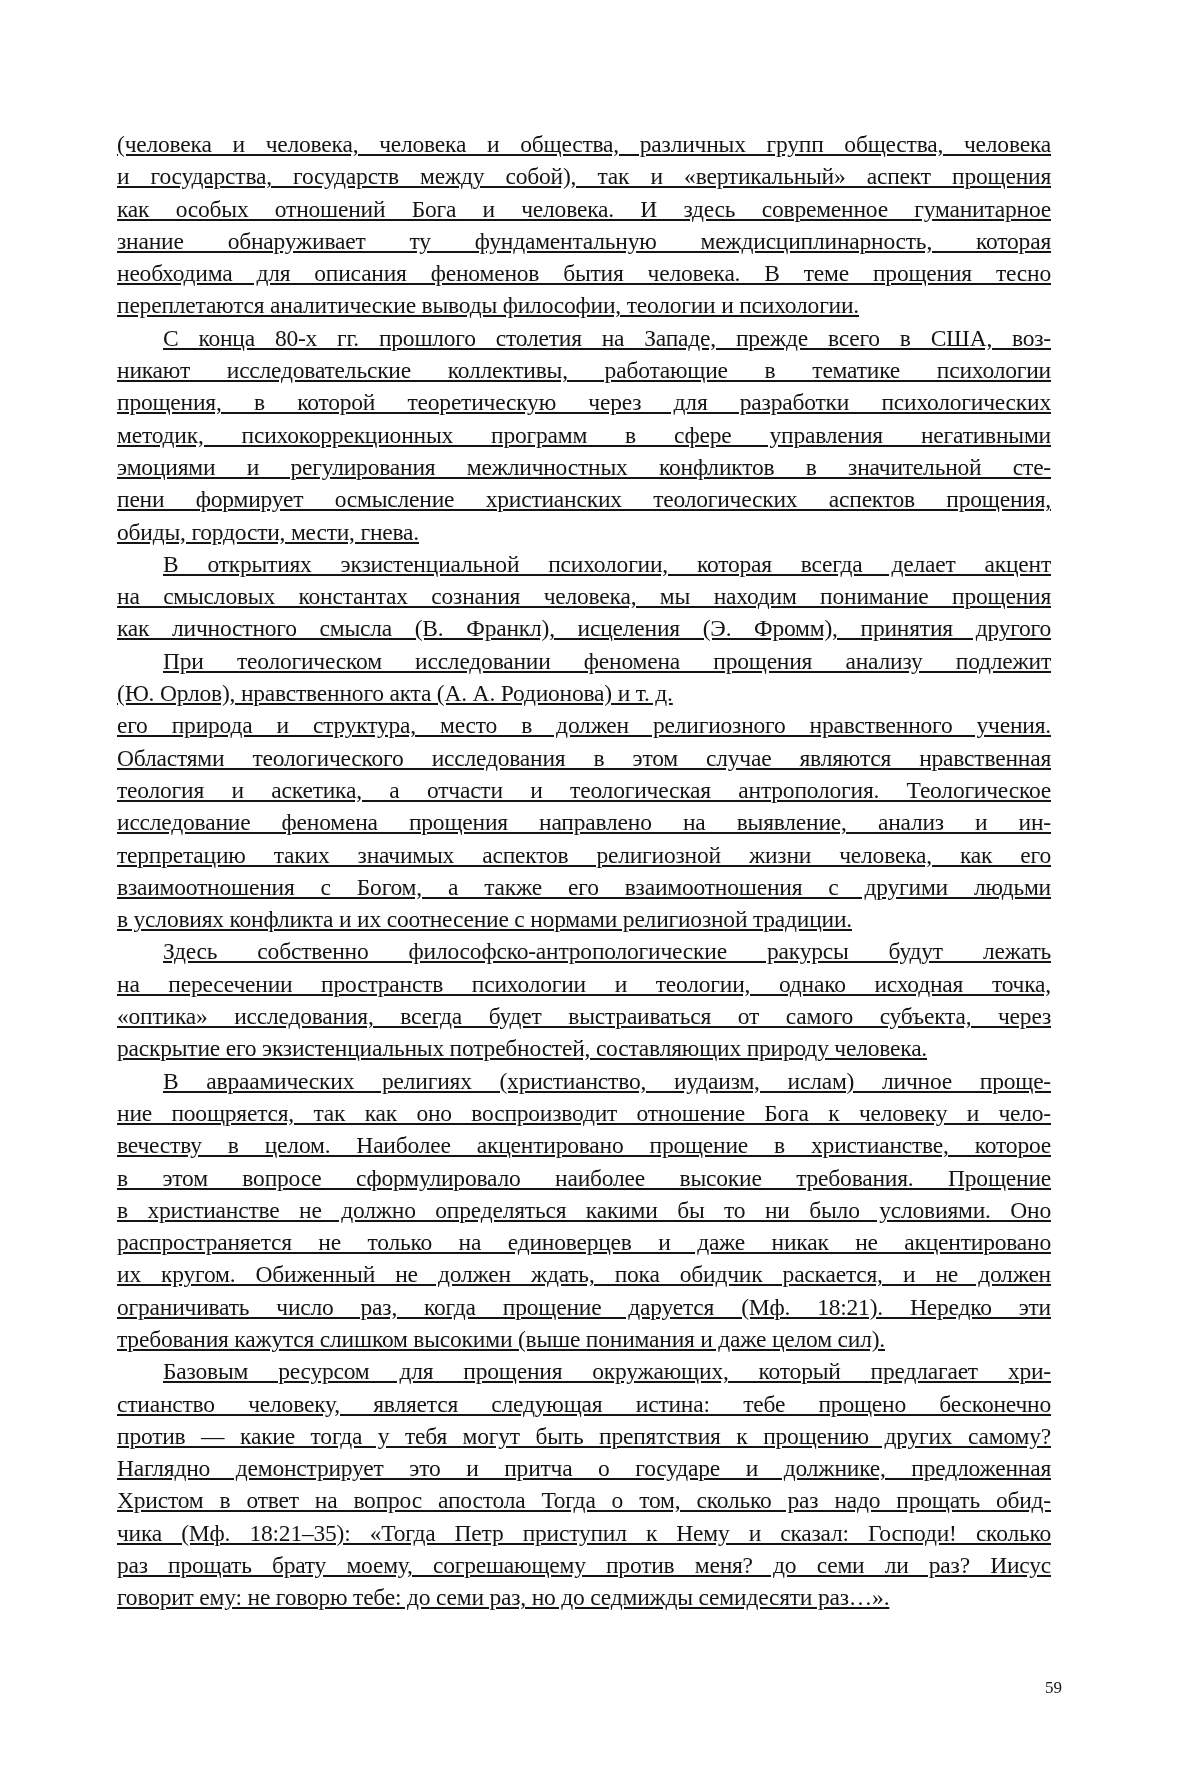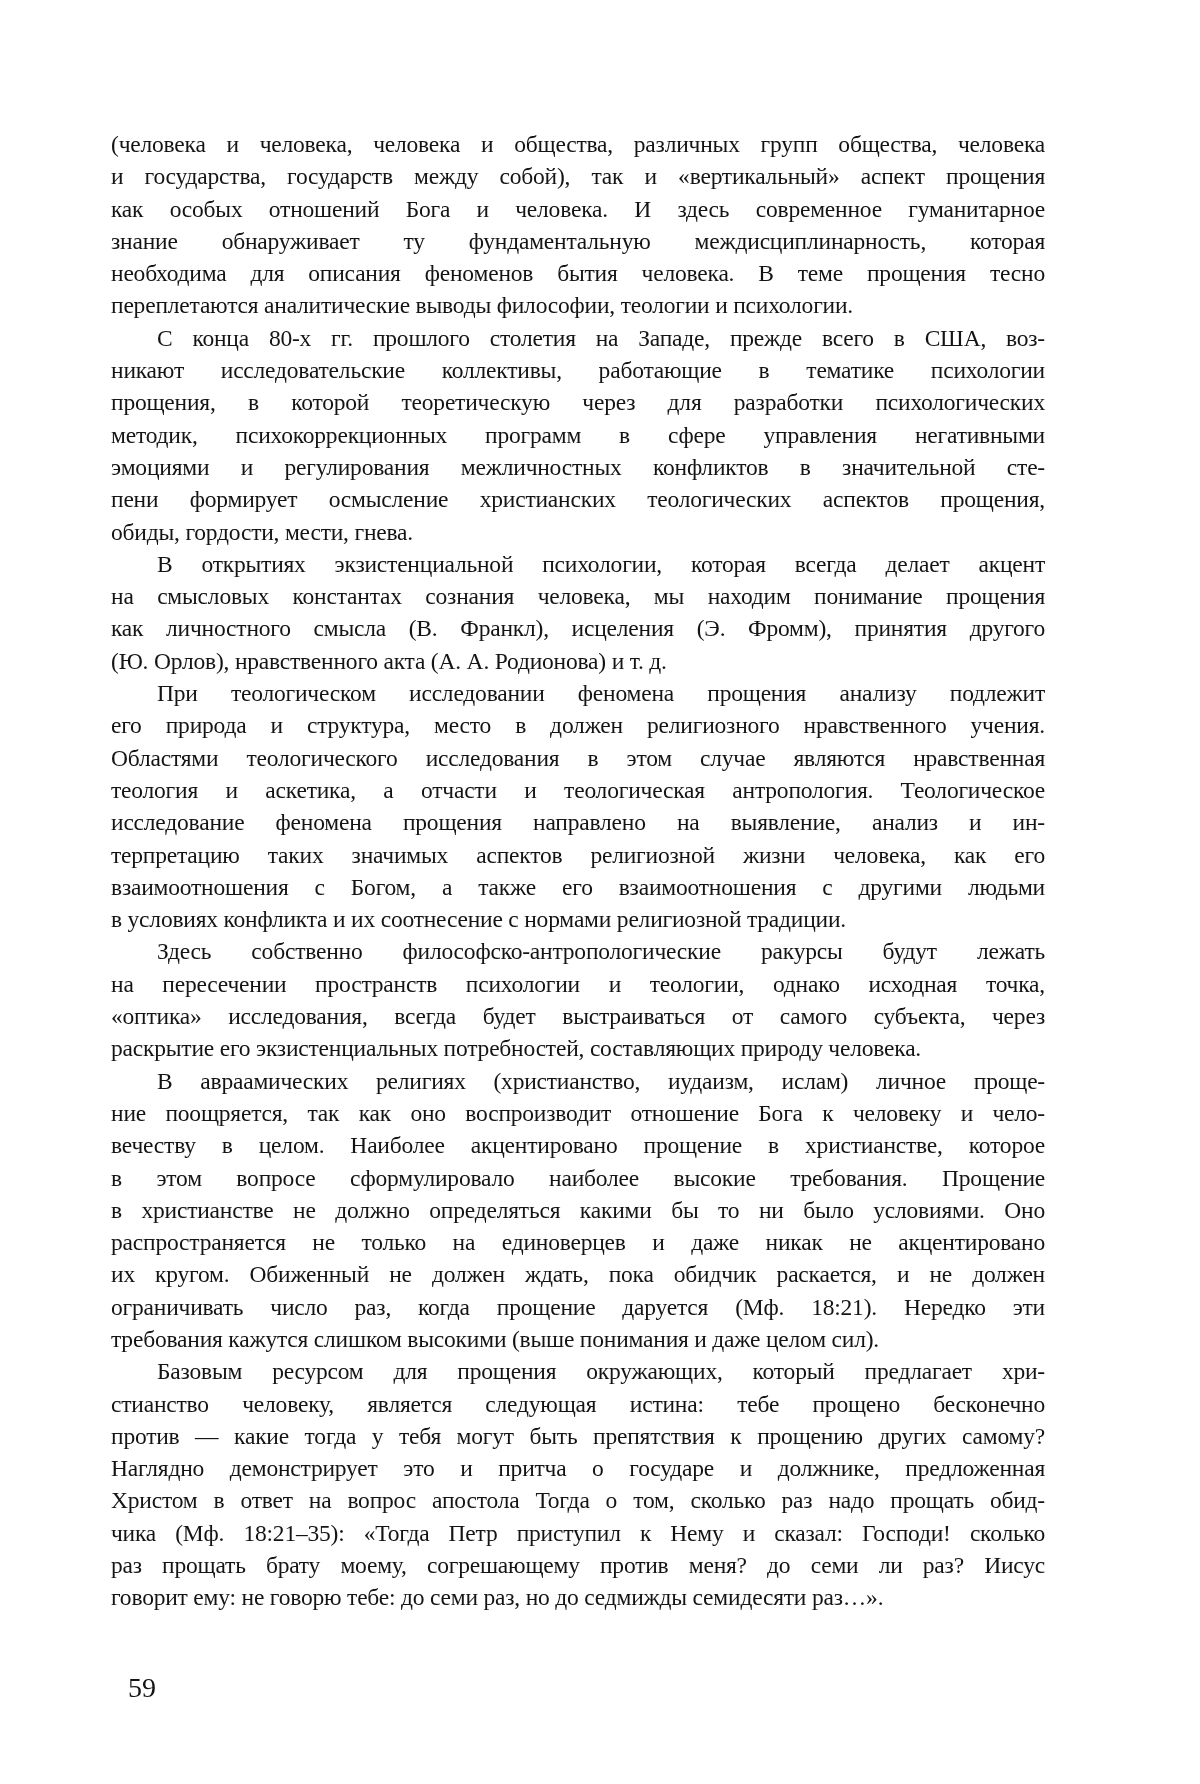--- a/index.html
+++ b/index.html
@@ -15,23 +15,24 @@
     position: relative;
     overflow: hidden;
   }
   .sheet {
     position: absolute;
     inset: 0;
     background: #ffffff;
   }
   .text-block {
     position: absolute;
-    left: 111px;
+    left: 117px;
     top: 128px;
     width: 934px;
+    text-decoration: underline;
   }
   .line {
     font-size: 23.5px;
     line-height: 32.3px;
     height: 32.3px;
     letter-spacing: -0.2px;
     text-align: justify;
     text-align-last: justify;
     overflow: hidden;
     white-space: normal;
@@ -40,21 +41,22 @@
     text-align-last: left;
   }
   .line.indent {
     text-indent: 46px;
   }
   .page-number {
     position: absolute;
     left: 128px;
     top: 1674px;
     width: 934px;
-    font-size: 28px;
+    text-align: right;
+    font-size: 17px;
     line-height: 28px;
   }
 </style>
 </head>
 <body>
 
 <div class="sheet">
   <main class="text-block">
       <div class="line">(человека и человека, человека и общества, различных групп общества, человека</div>
       <div class="line">и государства, государств между собой), так и «вертикальный» аспект прощения</div>
@@ -65,22 +67,22 @@
       <div class="line indent">С конца 80-х гг. прошлого столетия на Западе, прежде всего в США, воз-</div>
       <div class="line">никают исследовательские коллективы, работающие в тематике психологии</div>
       <div class="line">прощения, в которой теоретическую через для разработки психологических</div>
       <div class="line">методик, психокоррекционных программ в сфере управления негативными</div>
       <div class="line">эмоциями и регулирования межличностных конфликтов в значительной сте-</div>
       <div class="line">пени формирует осмысление христианских теологических аспектов прощения,</div>
       <div class="line para-end">обиды, гордости, мести, гнева.</div>
       <div class="line indent">В открытиях экзистенциальной психологии, которая всегда делает акцент</div>
       <div class="line">на смысловых константах сознания человека, мы находим понимание прощения</div>
       <div class="line">как личностного смысла (В. Франкл), исцеления (Э. Фромм), принятия другого</div>
+      <div class="line indent">При теологическом исследовании феномена прощения анализу подлежит</div>
       <div class="line para-end">(Ю. Орлов), нравственного акта (А. А. Родионова) и т. д.</div>
-      <div class="line indent">При теологическом исследовании феномена прощения анализу подлежит</div>
       <div class="line">его природа и структура, место в должен религиозного нравственного учения.</div>
       <div class="line">Областями теологического исследования в этом случае являются нравственная</div>
       <div class="line">теология и аскетика, а отчасти и теологическая антропология. Теологическое</div>
       <div class="line">исследование феномена прощения направлено на выявление, анализ и ин-</div>
       <div class="line">терпретацию таких значимых аспектов религиозной жизни человека, как его</div>
       <div class="line">взаимоотношения с Богом, а также его взаимоотношения с другими людьми</div>
       <div class="line para-end">в условиях конфликта и их соотнесение с нормами религиозной традиции.</div>
       <div class="line indent">Здесь собственно философско-антропологические ракурсы будут лежать</div>
       <div class="line">на пересечении пространств психологии и теологии, однако исходная точка,</div>
       <div class="line">«оптика» исследования, всегда будет выстраиваться от самого субъекта, через</div>

